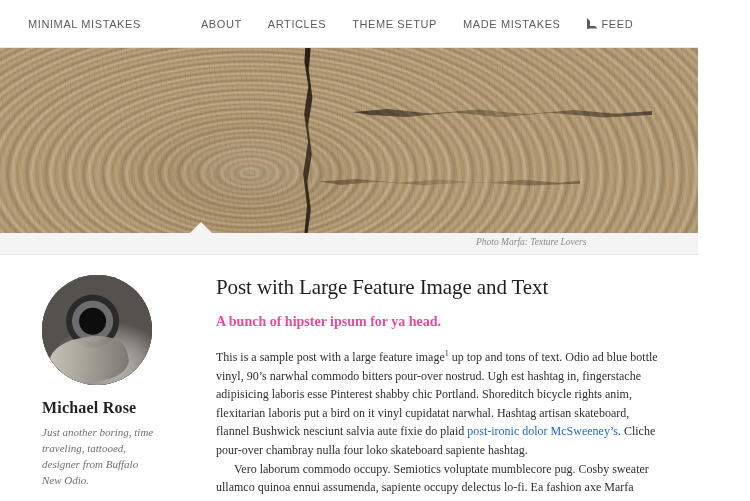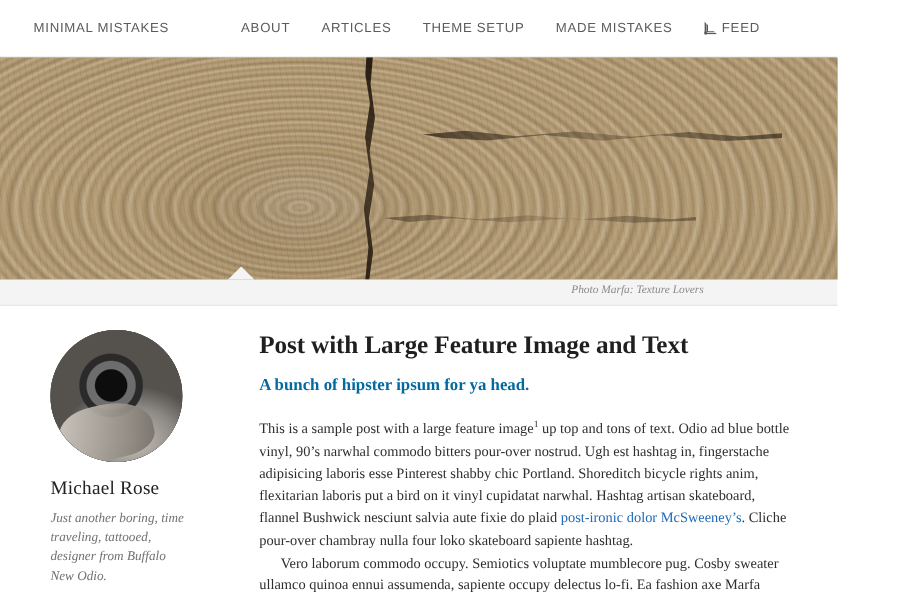--- a/index.html
+++ b/index.html
@@ -189,21 +189,21 @@
     left: 8px; top: 62px;
     width: 78px; height: 46px;
     background: linear-gradient(110deg, #d7d2c9 0%, #a9a39a 45%, #726d66 100%);
     border-radius: 40% 50% 35% 45%;
     transform: rotate(-12deg);
     opacity: 0.92;
   }
   .author-name {
     font-family: "Liberation Serif", serif;
     font-size: 16px;
-    font-weight: 400;
+    font-weight: 700;
     color: #222;
     margin-top: 14px;
     letter-spacing: 0.2px;
   }
   .author-bio {
     font-family: "Liberation Serif", serif;
     font-style: italic;
     font-size: 11px;
     line-height: 1.45;
     color: #6f6f6f;
@@ -212,30 +212,30 @@
   }
 
   .article {
     flex: 1;
     padding-left: 46px;
     padding-right: 12px;
   }
   .post-title {
     font-family: "Liberation Serif", serif;
     font-size: 21px;
-    font-weight: 700;
+    font-weight: 400;
     color: #1f1f1f;
     margin: 0 0 0 0;
     letter-spacing: -0.1px;
   }
   .post-subtitle {
     font-family: "Liberation Serif", serif;
     font-size: 14px;
     font-weight: 700;
-    color: #0369a1;
+    color: #ec4899;
     margin: 14px 0 0 0;
   }
   .post-body {
     font-family: "Liberation Serif", serif;
     font-size: 12px;
     line-height: 1.55;
     color: #2e2e2e;
     margin-top: 18px;
     text-align: left;
   }

